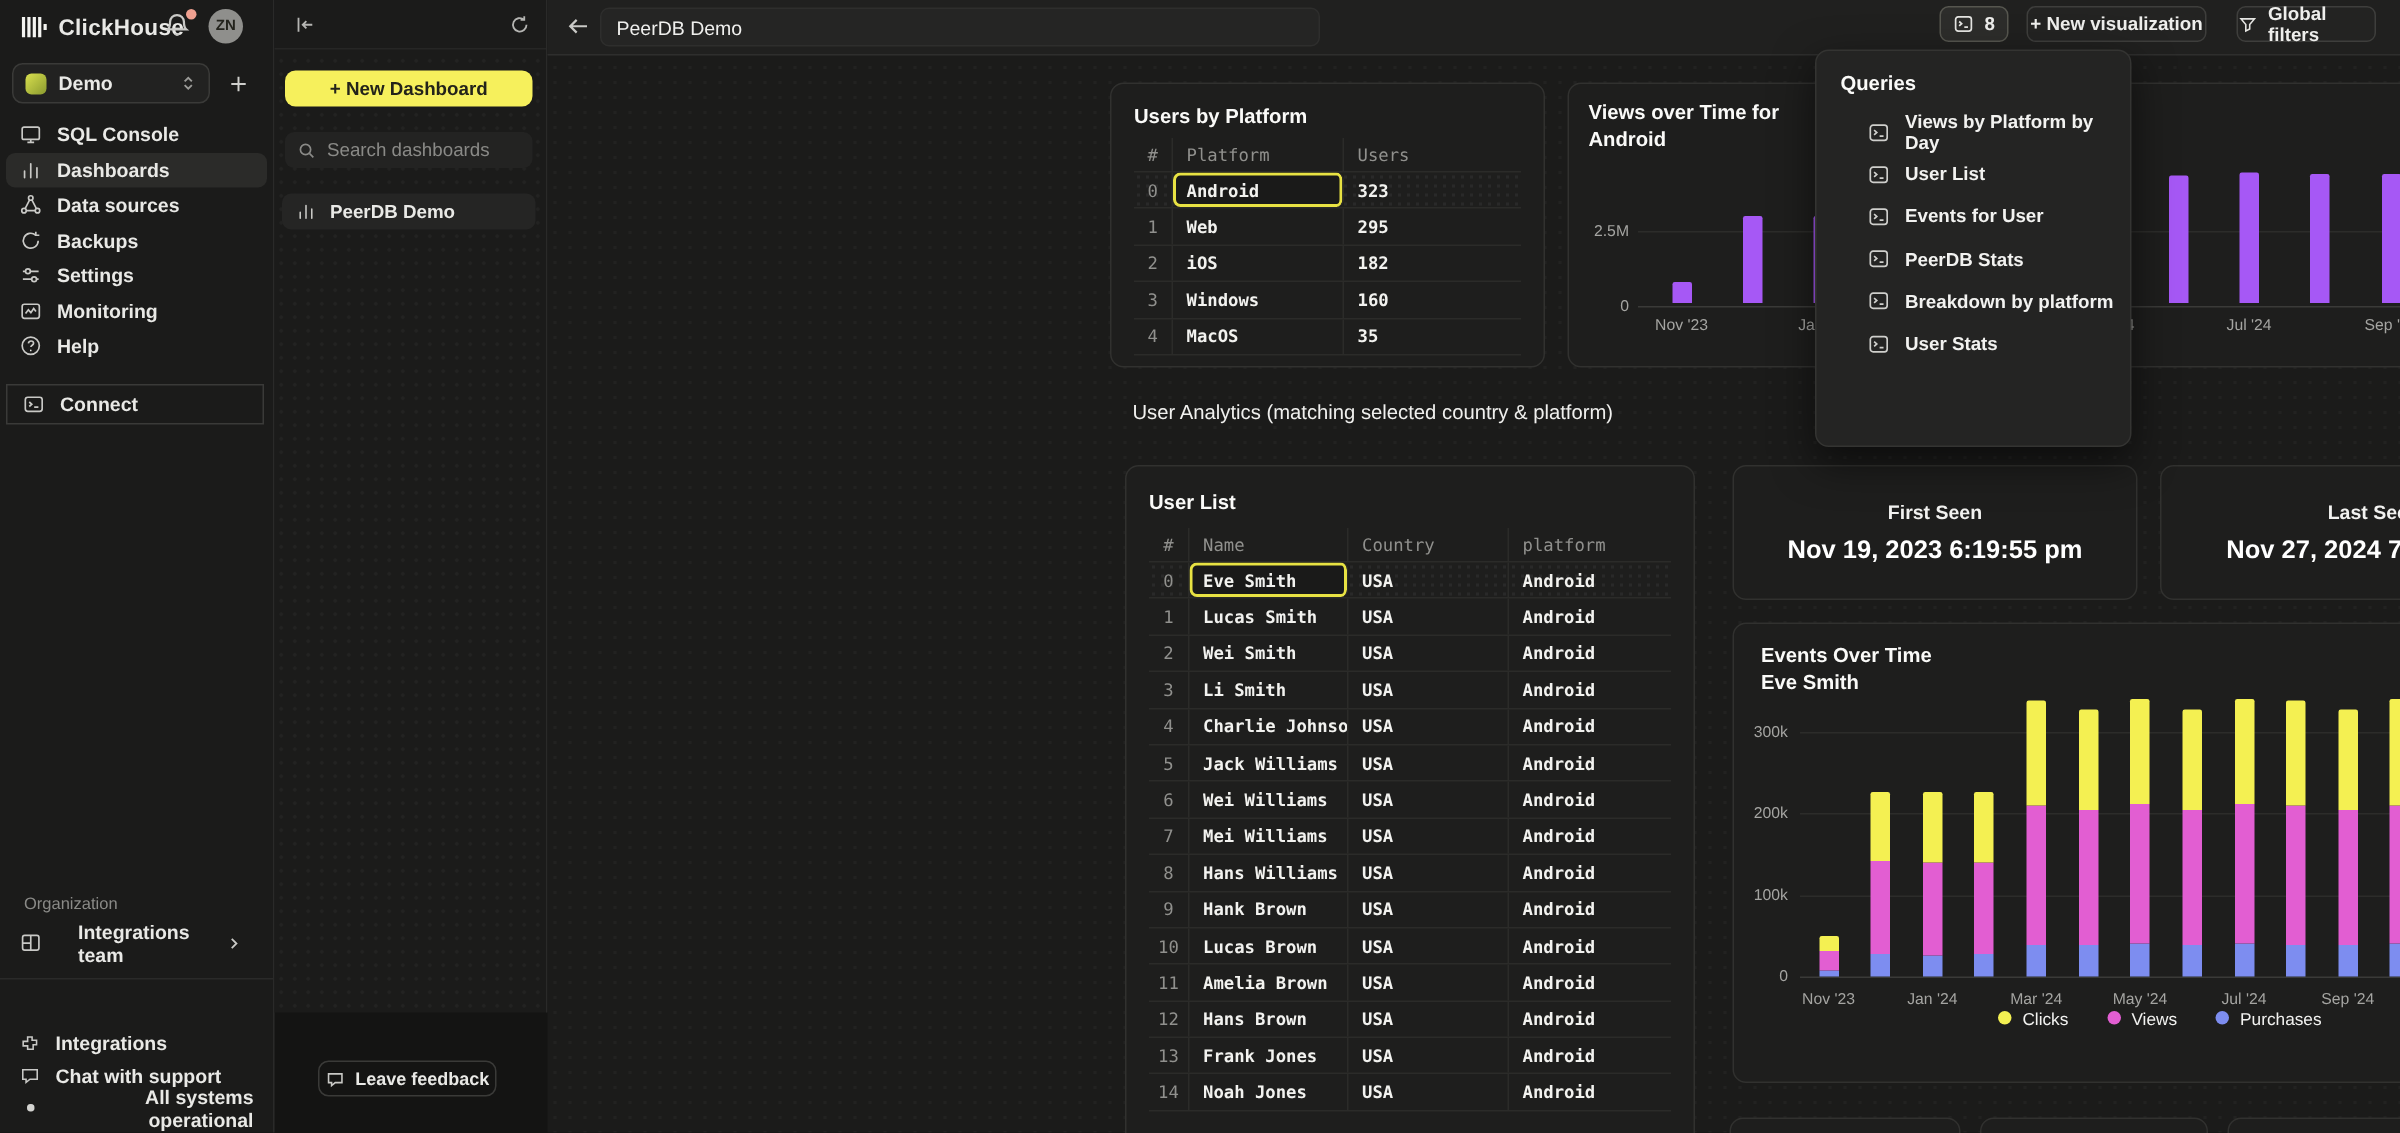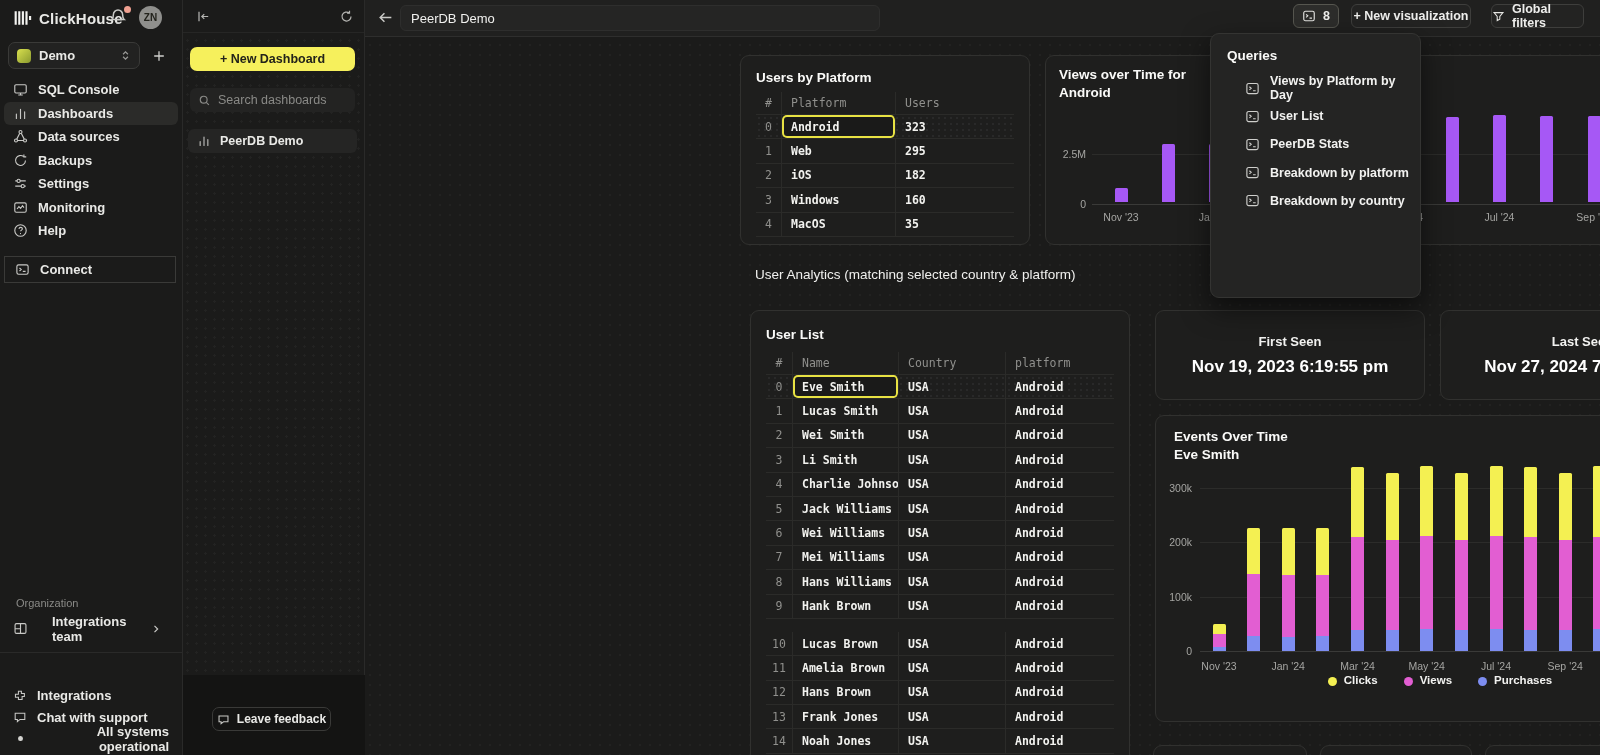--- a/index.html
+++ b/index.html
@@ -103,21 +103,21 @@
 
   
   .plot { position:absolute; inset:0; }
   .gridline { position:absolute; height:1px; background:#2c2c2a; }
   .gridline.base { background:#3a3a38; }
   .ylab { position:absolute; font-size:10.5px; color:#a5a5a2; text-align:right; width:34px; }
   .xlab { position:absolute; font-size:10.5px; color:#a5a5a2; text-align:center; width:52px; }
   .bar { position:absolute; border-radius:1.5px 1.5px 0 0; }
   .seg { position:absolute; }
   #events-legend { position:absolute; left:0; right:0; top:258px; display:flex; justify-content:center; gap:26px; }
-  .leg-item { display:flex; align-items:flex-end; gap:7px; font-size:11.5px; font-weight:bold; color:#f2f2f0; }
+  .leg-item { display:flex; align-items:flex-start; gap:7px; font-size:11.5px; font-weight:normal; color:#f2f2f0; }
   .leg-dot { width:9px; height:9px; border-radius:50%; }
 
   
   #queries-popup { position:absolute; left:1210px; top:33px; width:211px; height:265px; background:#242423; border:1px solid #343432; border-radius:9px; box-shadow:0 10px 28px rgba(0,0,0,.55); z-index:50; }
   #queries-popup .panel-title { position:absolute; left:16px; top:14px; }
   #queries-list { position:absolute; left:16px; right:8px; top:40px; }
   .query-item { height:28.2px; display:flex; align-items:center; gap:10px; padding-left:18px; font-size:12.5px; font-weight:600; color:#f2f2f0; }
 </style>
 </head>
 <body>
@@ -480,21 +480,21 @@
           <div class="tcell">Hans Williams</div>
           <div class="tcell">USA</div>
           <div class="tcell">Android</div>
         </div>
         <div class="trow" style="grid-template-columns: 27px 106px 107px 110px;">
           <div class="tcell idx">9</div>
           <div class="tcell">Hank Brown</div>
           <div class="tcell">USA</div>
           <div class="tcell">Android</div>
         </div>
-        <div class="trow" style="grid-template-columns: 27px 106px 107px 110px; margin-top: 13px;">
+        <div class="trow" style="grid-template-columns: 27px 106px 107px 110px;">
           <div class="tcell idx">10</div>
           <div class="tcell">Lucas Brown</div>
           <div class="tcell">USA</div>
           <div class="tcell">Android</div>
         </div>
         <div class="trow" style="grid-template-columns: 27px 106px 107px 110px;">
           <div class="tcell idx">11</div>
           <div class="tcell">Amelia Brown</div>
           <div class="tcell">USA</div>
           <div class="tcell">Android</div>
@@ -626,34 +626,43 @@
         </span>
         <span>User List</span>
       </div>
       <div class="query-item">
         <span class="icon">
           <svg width="15" height="15" viewBox="0 0 16 16" stroke="#cfcfcc" stroke-width="1.2" fill="none">
             <rect x="2" y="2.6" width="12" height="10.8" rx="2"></rect>
             <path d="m4.7 6.1 1.9 1.7-1.9 1.7M8.6 10.4h2.8"></path>
           </svg>
         </span>
-        <span>PeerDB Stats</span>
+        <span>Events for User</span>
       </div>
       <div class="query-item">
         <span class="icon">
           <svg width="15" height="15" viewBox="0 0 16 16" stroke="#cfcfcc" stroke-width="1.2" fill="none">
             <rect x="2" y="2.6" width="12" height="10.8" rx="2"></rect>
             <path d="m4.7 6.1 1.9 1.7-1.9 1.7M8.6 10.4h2.8"></path>
           </svg>
         </span>
-        <span>Breakdown by platform</span>
+        <span>PeerDB Stats</span>
       </div>
       <div class="query-item">
         <span class="icon">
           <svg width="15" height="15" viewBox="0 0 16 16" stroke="#cfcfcc" stroke-width="1.2" fill="none">
             <rect x="2" y="2.6" width="12" height="10.8" rx="2"></rect>
             <path d="m4.7 6.1 1.9 1.7-1.9 1.7M8.6 10.4h2.8"></path>
           </svg>
         </span>
-        <span>Breakdown by country</span>
+        <span>Breakdown by platform</span>
+      </div>
+      <div class="query-item">
+        <span class="icon">
+          <svg width="15" height="15" viewBox="0 0 16 16" stroke="#cfcfcc" stroke-width="1.2" fill="none">
+            <rect x="2" y="2.6" width="12" height="10.8" rx="2"></rect>
+            <path d="m4.7 6.1 1.9 1.7-1.9 1.7M8.6 10.4h2.8"></path>
+          </svg>
+        </span>
+        <span>User Stats</span>
       </div>
     </div>
 </div>
 
 </body></html>

